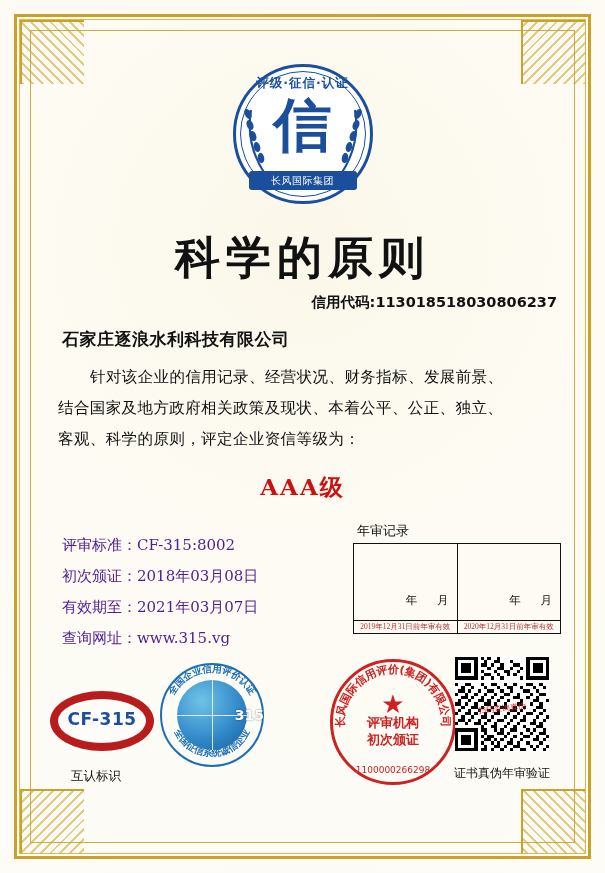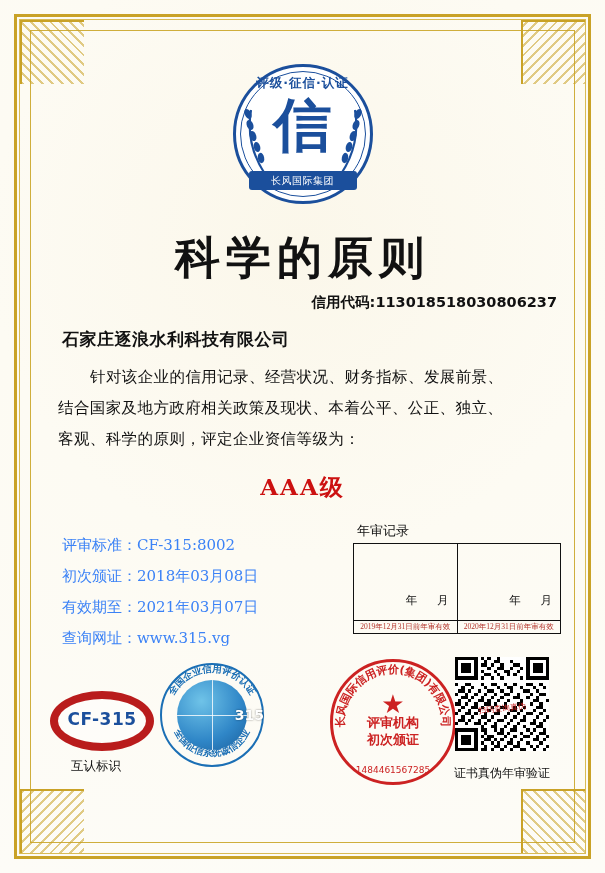--- a/index.html
+++ b/index.html
@@ -199,21 +199,21 @@
     font-family: "DejaVu Serif", serif;
   }
 
   
   .info-list {
     position: absolute;
     top: 490px;
     left: 22px;
     font-size: 15px;
     line-height: 31px;
-    color: #3b82f6;
+    color: #4c1d95;
     font-family: "DejaVu Serif", serif;
   }
   .info-list div { white-space: nowrap; }
 
   
   .review-box {
     position: absolute;
     top: 482px;
     right: 4px;
     width: 208px;
@@ -282,21 +282,21 @@
     border-radius: 50%;
     color: #1b4f9c;
     font-size: 17px;
     line-height: 41px;
     font-weight: bold;
     letter-spacing: .5px;
     font-family: "DejaVu Sans", sans-serif;
     background: rgba(255,255,255,.4);
   }
   .cf-caption {
-    margin-top: 7px;
+    margin-top: 17px;
     font-size: 12.5px;
     color: #111;
     font-family: Liberation Mono, monospace;
   }
 
   
   .globe-seal {
     position: absolute;
     left: 120px;
     top: 8px;
@@ -557,21 +557,21 @@
           </defs>
           <text fill="#cc2222" font-size="11" font-family="DejaVu Sans" font-weight="bold">
             <textPath href="#chopArc" startOffset="50%" text-anchor="middle">长风国际信用评价(集团)有限公司</textPath>
           </text>
         </svg>
         <div class="star">★</div>
         <div class="chop-lines">
           <div>评审机构</div>
           <div>初次颁证</div>
         </div>
-        <div class="chop-num">1484461567285</div>
+        <div class="chop-num">1100000266298</div>
       </div>
 
       <div class="qr-block">
         <div style="position:relative;">
           <svg class="qr-code" viewBox="0 0 29 29" shape-rendering="crispEdges">
             <rect width="29" height="29" fill="#ffffff"></rect>
             <g fill="#000000">
               <rect x="0" y="0" width="7" height="1"></rect>
                 <rect x="0" y="6" width="7" height="1"></rect>
               <rect x="0" y="0" width="1" height="7"></rect>

